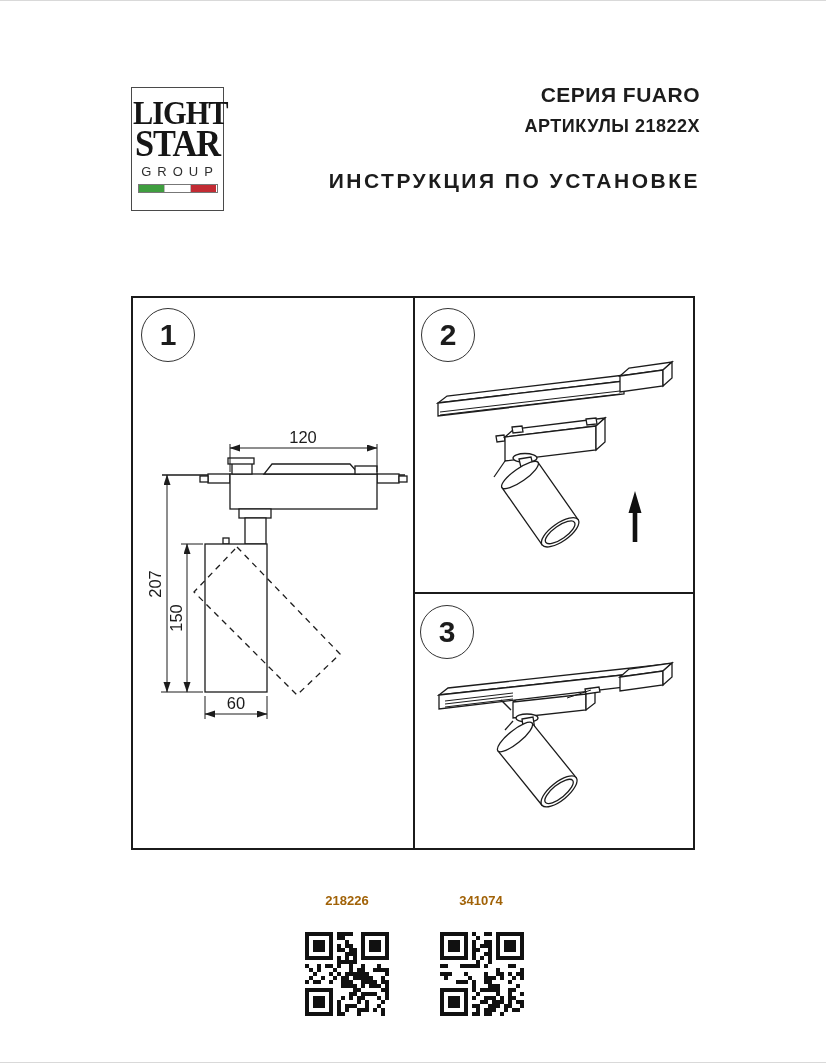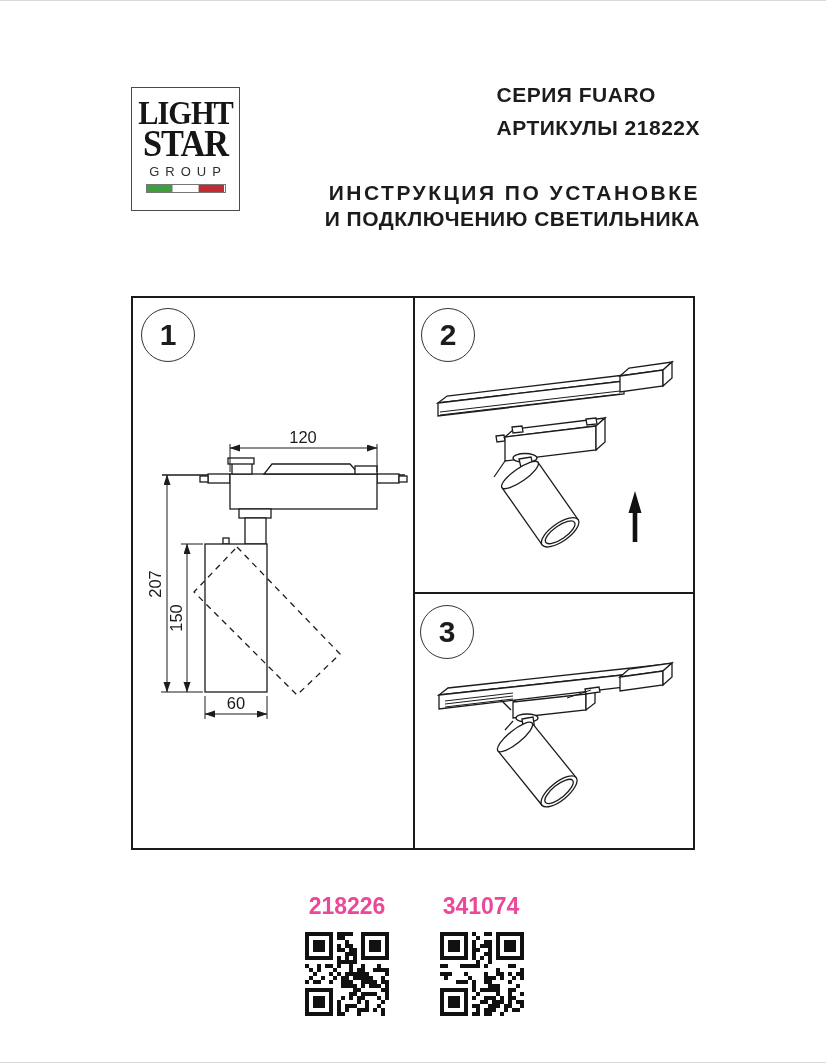--- a/index.html
+++ b/index.html
@@ -2,57 +2,57 @@
 <html><head>
 <meta charset="utf-8">
 <style>
   html,body{margin:0;padding:0;background:#ffffff;}
   .page{position:relative;width:826px;height:1063px;background:#ffffff;overflow:hidden;
         font-family:"Liberation Sans",sans-serif;color:#1c1c1c;}
   .edge{position:absolute;left:0;right:0;height:1px;background:#d9d9d9;}
   .edge.top{top:0}.edge.bottom{bottom:0}
 
   
-  .logo{position:absolute;left:131px;top:87px;width:109px;height:124px;border:1px solid #4a4a4a;
+  .logo{position:absolute;left:131px;top:87px;width:93px;height:124px;border:1px solid #4a4a4a;
         background:#fff;text-align:center;box-sizing:border-box;}
   .logo-light{margin-top:10px;font-family:"Liberation Serif",serif;font-weight:bold;
         font-size:31px;line-height:.95;letter-spacing:-1px;transform:scale(.98,1.08);color:#161616;}
   .logo-star{font-family:"Liberation Serif",serif;font-weight:bold;font-size:35px;line-height:.95;
         letter-spacing:-1px;transform:scale(.98,1.08);color:#161616;}
   .logo-group{margin-top:3px;font-size:13px;letter-spacing:6px;margin-left:5px;color:#2e2e2e;}
   .logo-flag{margin:5px auto 0;width:78px;height:7px;border:1px solid #777;display:flex;box-sizing:content-box;}
   .logo-flag span{flex:1;height:100%;}
   .fg{background:#3f9e3f;} .fw{background:#ffffff;border-left:1px solid #bbb;border-right:1px solid #bbb;} .fr{background:#c22b33;}
 
   
-  .hdr{position:absolute;right:126px;top:83px;font-weight:bold;}
+  .hdr{position:absolute;right:126px;top:83px;text-align:right;font-weight:bold;}
   .hdr-series{font-size:21px;letter-spacing:.5px;}
-  .hdr-articles{font-size:21px;margin-top:9px;letter-spacing:.5px;}
+  .hdr-articles{font-size:18px;margin-top:9px;letter-spacing:.5px;}
   .hdr-title{position:absolute;right:126px;top:168px;text-align:right;font-weight:bold;
-        font-size:21px;line-height:26px;margin-top:12px;}
+        font-size:21px;line-height:26px;}
   .hdr-title .l1{letter-spacing:2.5px;}
   .hdr-title .l2{letter-spacing:.5px;}
 
   
   .frame{position:absolute;left:131px;top:296px;width:564px;height:554px;
          border:2px solid #1b1b1b;box-sizing:border-box;background:#fff;}
   .vdiv{position:absolute;left:280px;top:0;width:2px;height:100%;background:#1b1b1b;}
   .hdiv{position:absolute;left:280px;top:294px;width:280px;height:2px;background:#1b1b1b;}
   .pnum{position:absolute;width:52px;height:52px;border:1.5px solid #333;border-radius:50%;
         display:flex;align-items:center;justify-content:center;background:#fff;
         font-size:30px;font-weight:bold;color:#1c1c1c;}
   .frame svg{position:absolute;}
   .p1{left:0;top:0;}
   .p2{left:282px;top:0;}
   .p3{left:282px;top:296px;}
   svg text{font-family:"Liberation Sans",sans-serif;font-size:16.5px;fill:#1c1c1c;}
 
   
   .qr-label{position:absolute;top:893px;width:90px;text-align:center;
-        font-size:23px;font-weight:bold;color:#ec4899;}
+        font-size:13px;font-weight:bold;color:#a16207;}
   .qr{position:absolute;top:930px;width:88px;height:88px;background:#fff;}
 </style>
 </head>
 <body>
 
 <div class="page">
   <div class="edge top"></div>
   <div class="edge bottom"></div>
 
   <div class="logo">
@@ -65,21 +65,20 @@
       <span class="fr"></span>
     </div>
   </div>
 
   <div class="hdr">
     <div class="hdr-series">СЕРИЯ FUARO</div>
     <div class="hdr-articles">АРТИКУЛЫ 21822X</div>
   </div>
   <div class="hdr-title">
     <div class="l1">ИНСТРУКЦИЯ ПО УСТАНОВКЕ</div>
-    <div class="l2">И ПОДКЛЮЧЕНИЮ СВЕТИЛЬНИКА</div>
   </div>
 
   <div class="frame">
     <div class="vdiv"></div>
     <div class="hdiv"></div>
 
     <div class="pnum" style="left:8px;top:10px">
       <span>1</span>
     </div>
     <div class="pnum" style="left:288px;top:10px">

